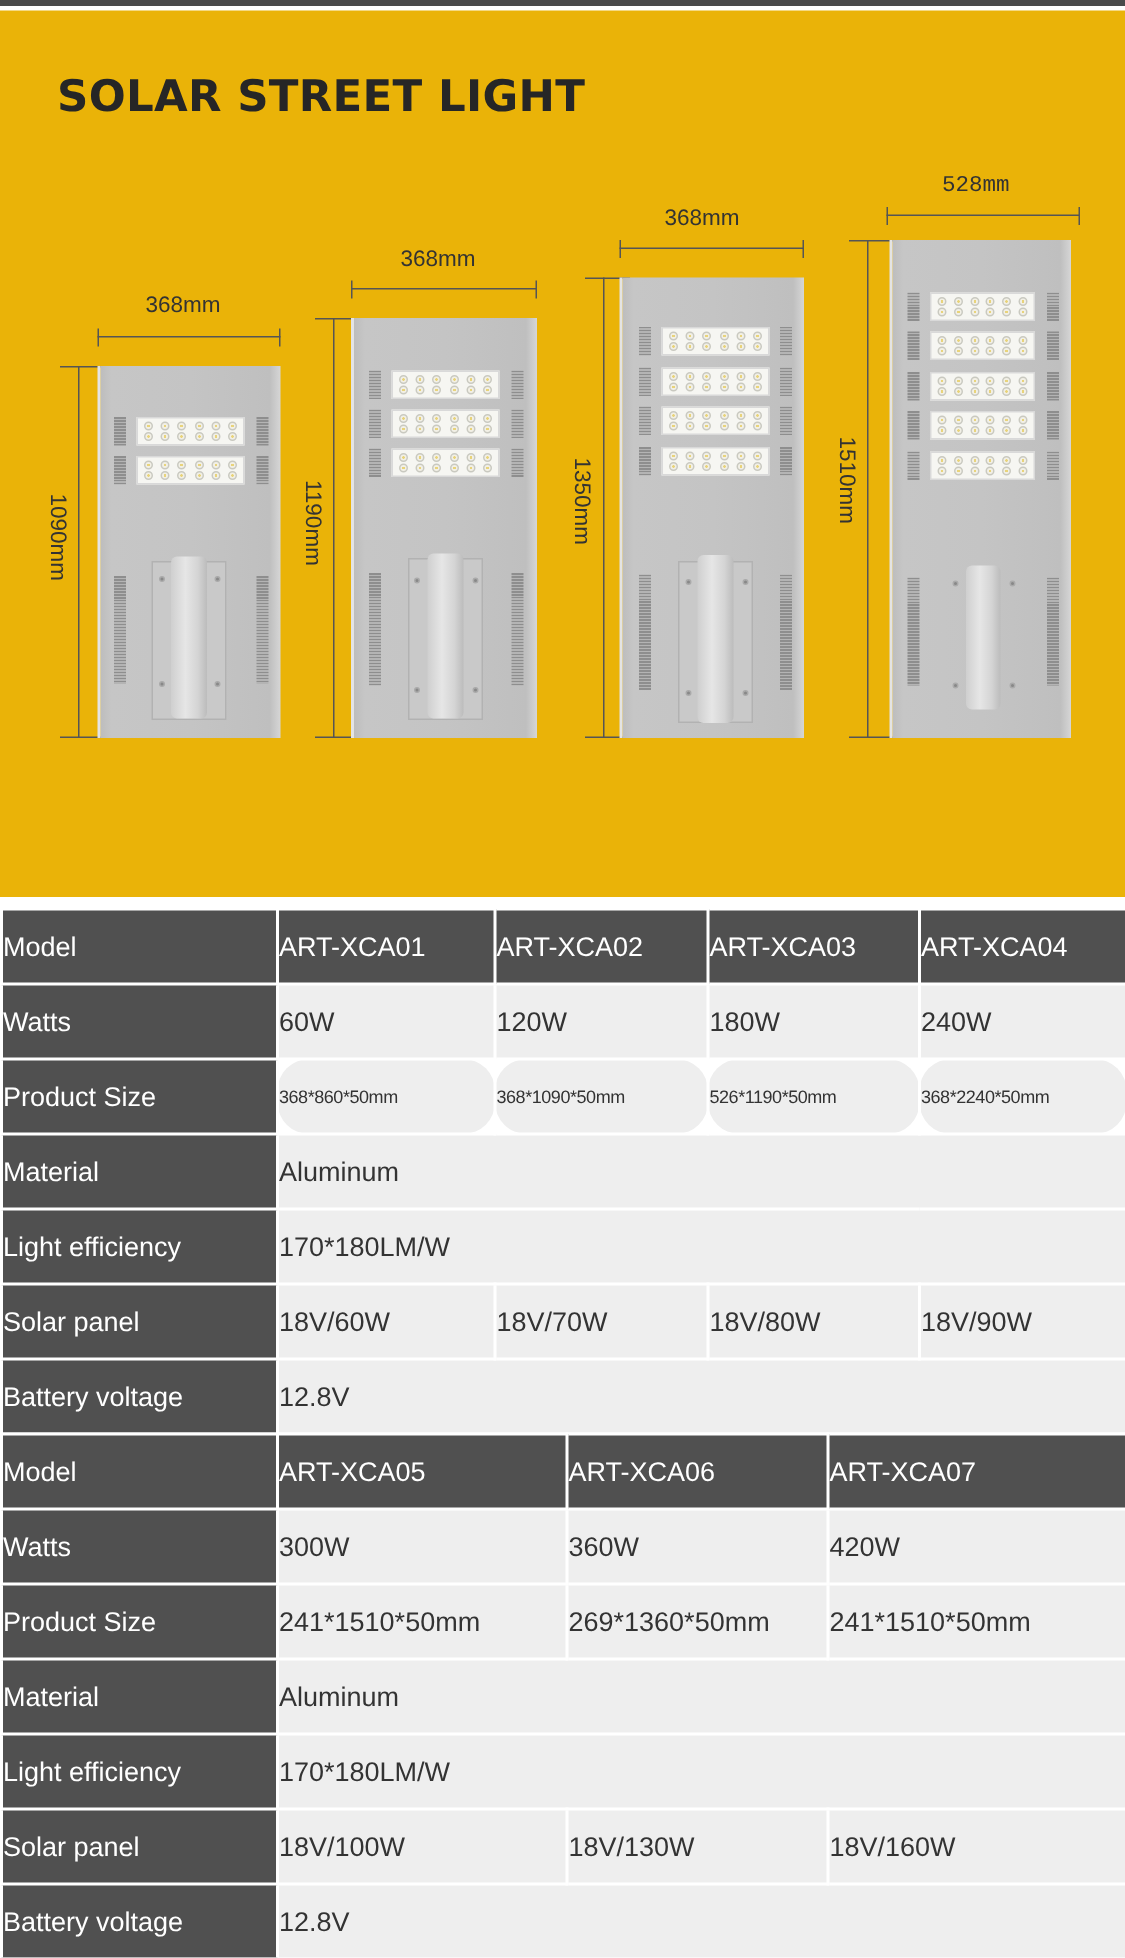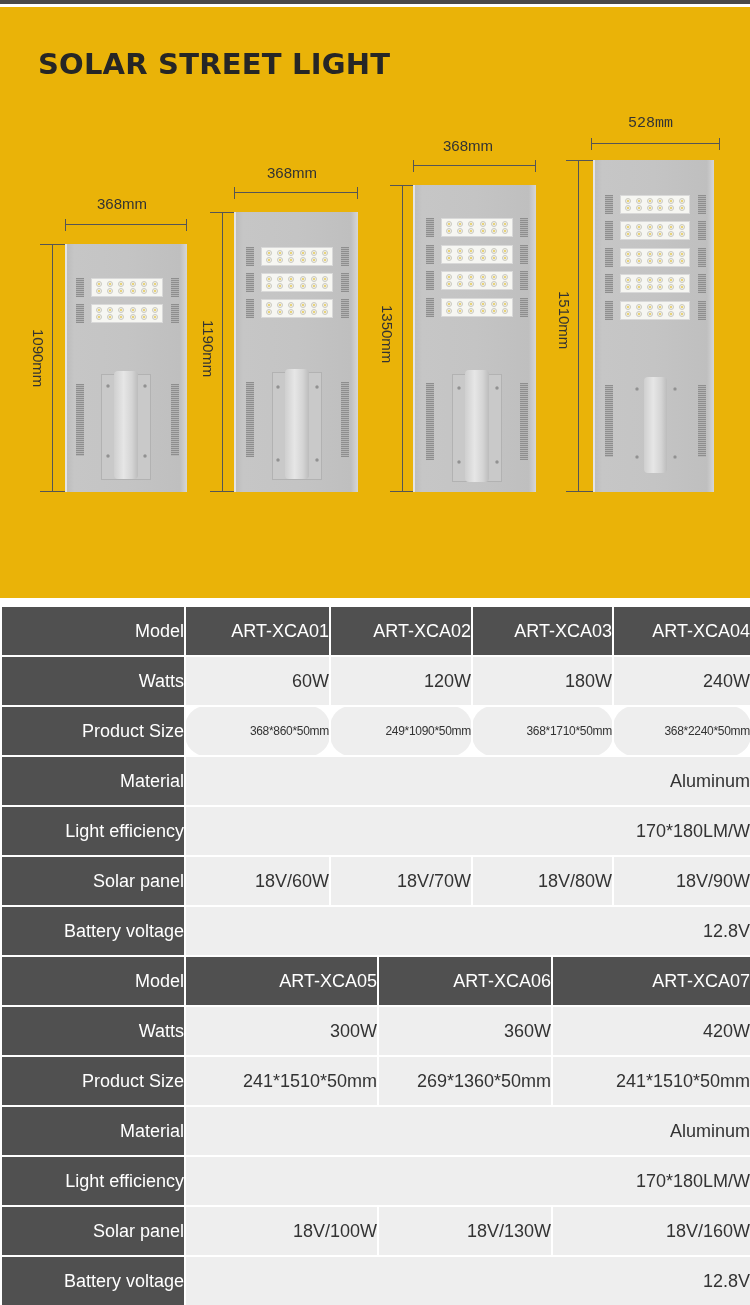--- a/index.html
+++ b/index.html
@@ -21,21 +21,21 @@
   .panel { position: absolute; background: linear-gradient(90deg, #bdbdbd 0%, #c6c6c6 6%, #c4c4c4 50%, #bfbfbf 94%, #d6d6d6 100%); border-left: 2px solid #e4e4e4; }
   .led { position: absolute; background: #f6f6f2; border: 1px solid #d9d9d9; display: flex; flex-direction: column; justify-content: space-around; padding: 2px 4px; }
   .led-row { display: flex; justify-content: space-between; }
   .led-dot { width: 6px; height: 6px; border-radius: 50%; background: radial-gradient(circle, #e8d37a 0 30%, #f2f0e6 35% 100%); border: 1px solid #c9c9c0; }
   .vent { position: absolute; background: repeating-linear-gradient(180deg, #8e8e8e 0 1px, #b4b4b4 1px 2px); }
   .bracket { position: absolute; background: #c9c9c9; border: 1px solid #b2b2b2; }
   .pole { position: absolute; background: linear-gradient(90deg, #cfcfcf 0%, #e6e6e6 40%, #d4d4d4 75%, #bcbcbc 100%); border-radius: 4px; }
   .bolt { position: absolute; width: 4px; height: 4px; border-radius: 50%; background: #888; border: 1px solid #aaa; }
 
   table.spec { position: absolute; left: 0; width: 750px; border-collapse: collapse; table-layout: fixed; }
-  table.spec td { height: 50px; text-align: right; font-size: 18px; border: 2px solid #ffffff; vertical-align: middle; }
+  table.spec td { height: 50px; text-align: left; font-size: 18px; border: 2px solid #ffffff; vertical-align: middle; }
   table.spec td.lbl { background: #505050; color: #ffffff; }
   table.spec td.hdr { background: #505050; color: #ffffff; }
   table.spec td.val { background: #eeeeee; color: #333333; }
   table.spec td.val.tight { font-size: 12px; letter-spacing: -0.3px; border-radius: 21px; }
 </style>
 </head>
 <body>
 
 <div class="top-bar"></div>
 
@@ -425,22 +425,22 @@
   <tr>
     <td class="lbl">Watts</td>
     <td class="val">60W</td>
     <td class="val">120W</td>
     <td class="val">180W</td>
     <td class="val">240W</td>
   </tr>
   <tr>
     <td class="lbl">Product Size</td>
     <td class="val tight">368*860*50mm</td>
-    <td class="val tight">249*1090*50mm</td>
-    <td class="val tight">368*1710*50mm</td>
+    <td class="val tight">368*1090*50mm</td>
+    <td class="val tight">526*1190*50mm</td>
     <td class="val tight">368*2240*50mm</td>
   </tr>
   <tr>
     <td class="lbl">Material</td>
     <td class="val" colspan="4">Aluminum</td>
   </tr>
   <tr>
     <td class="lbl">Light efficiency</td>
     <td class="val" colspan="4">170*180LM/W</td>
   </tr>

